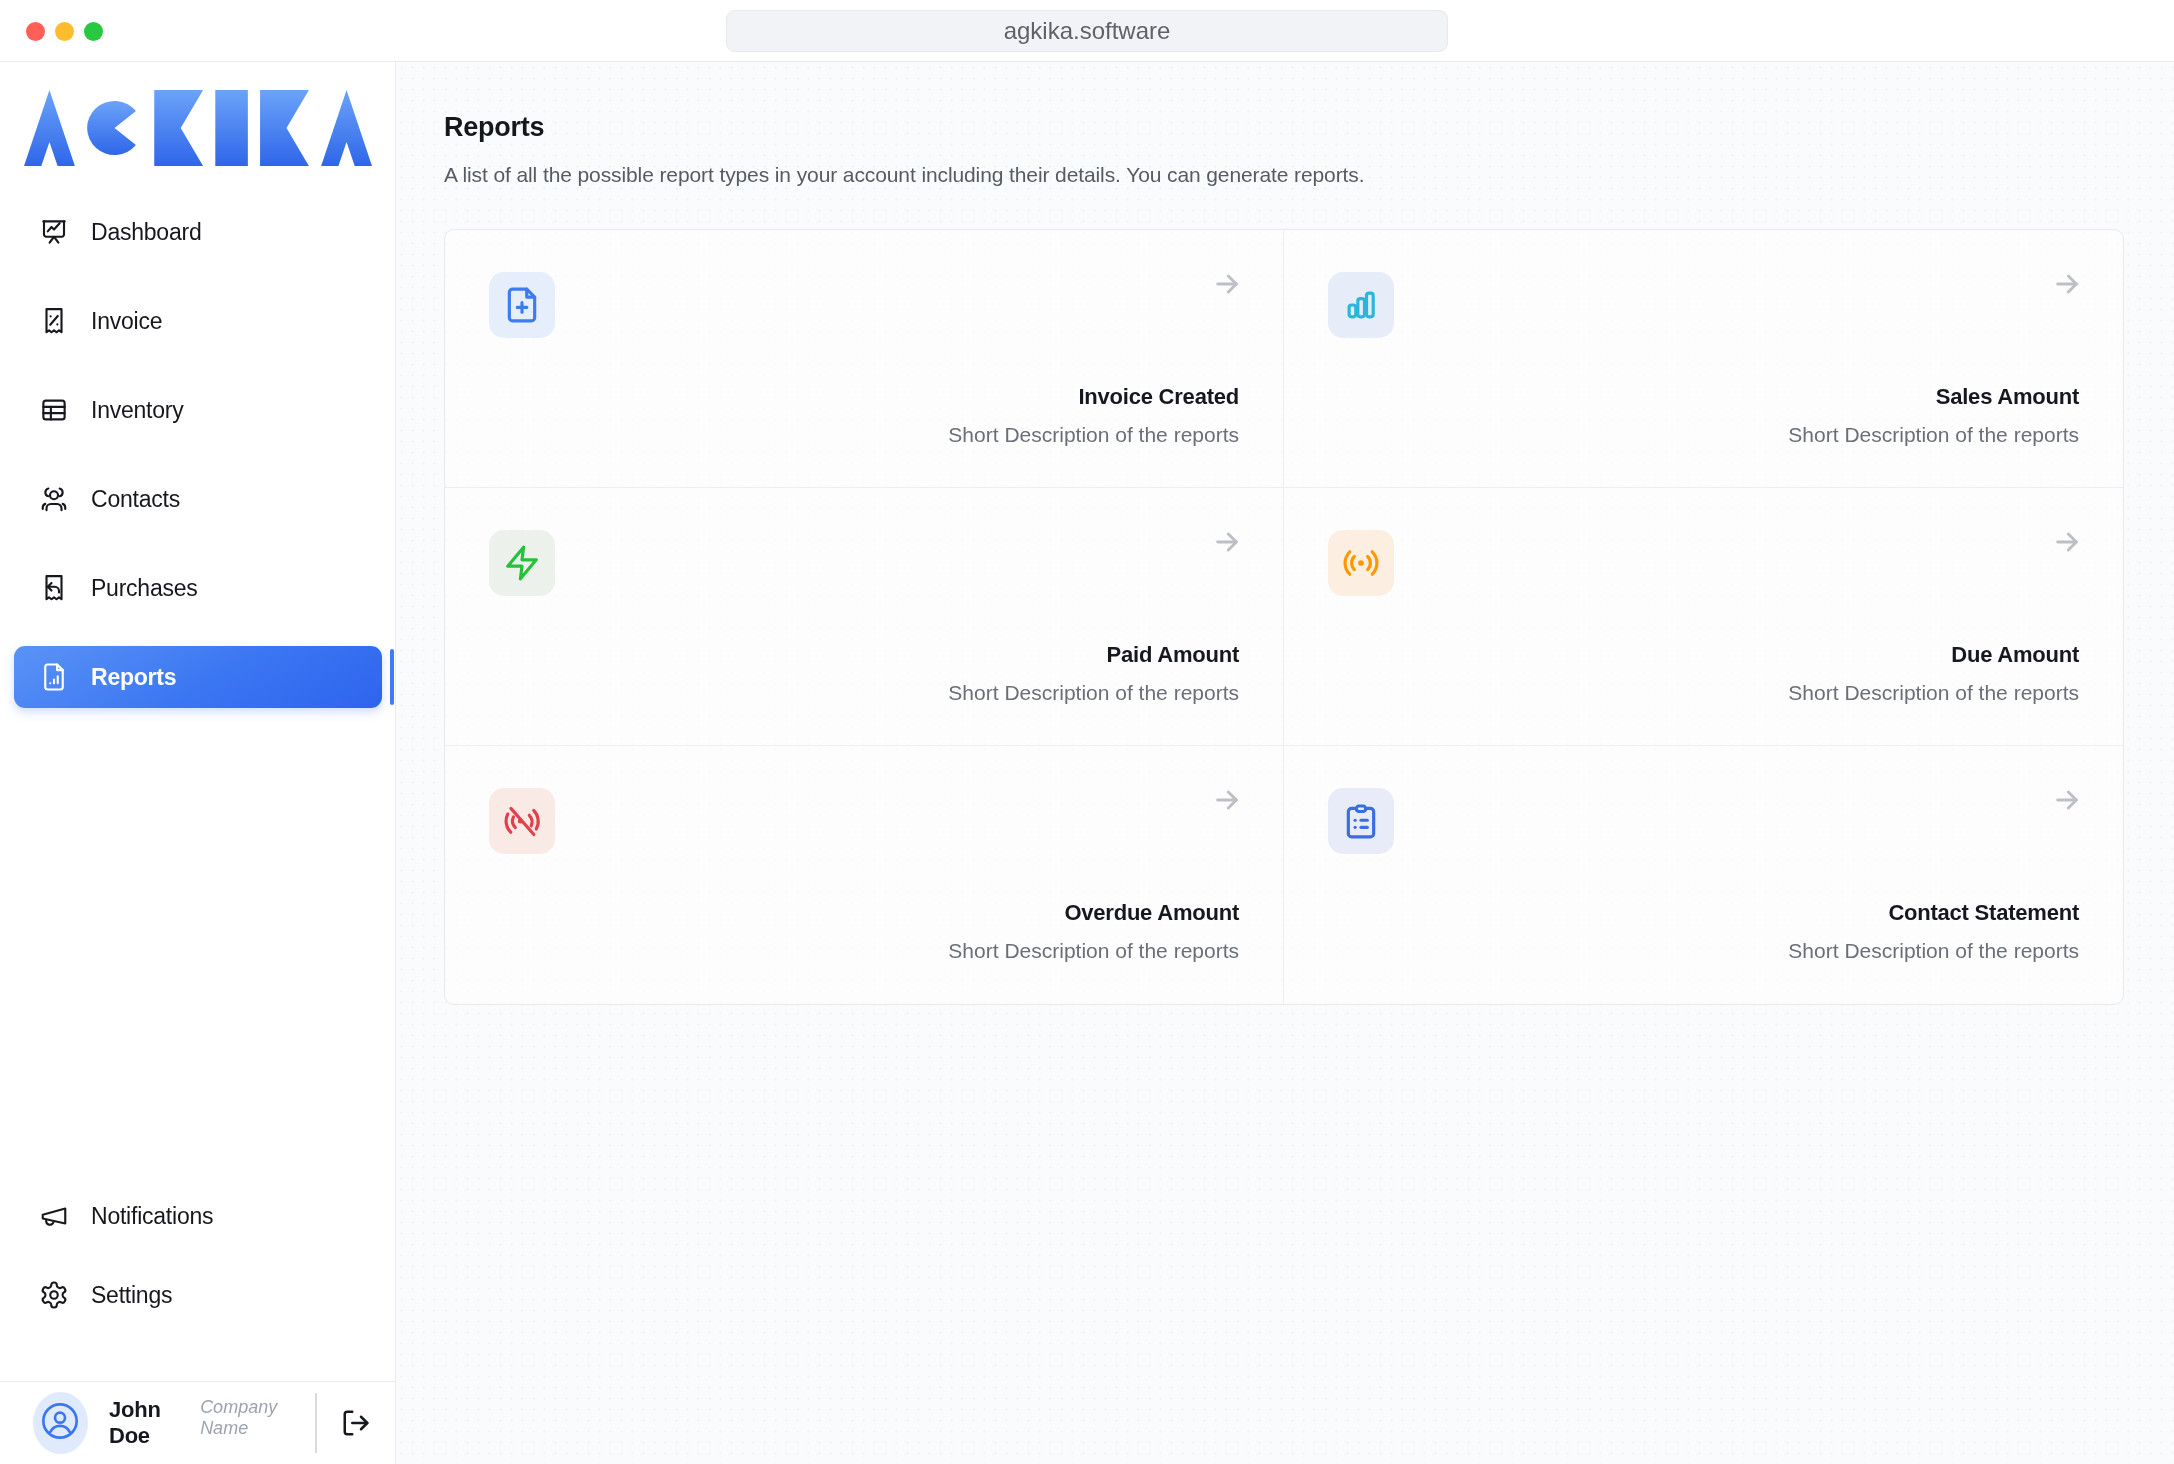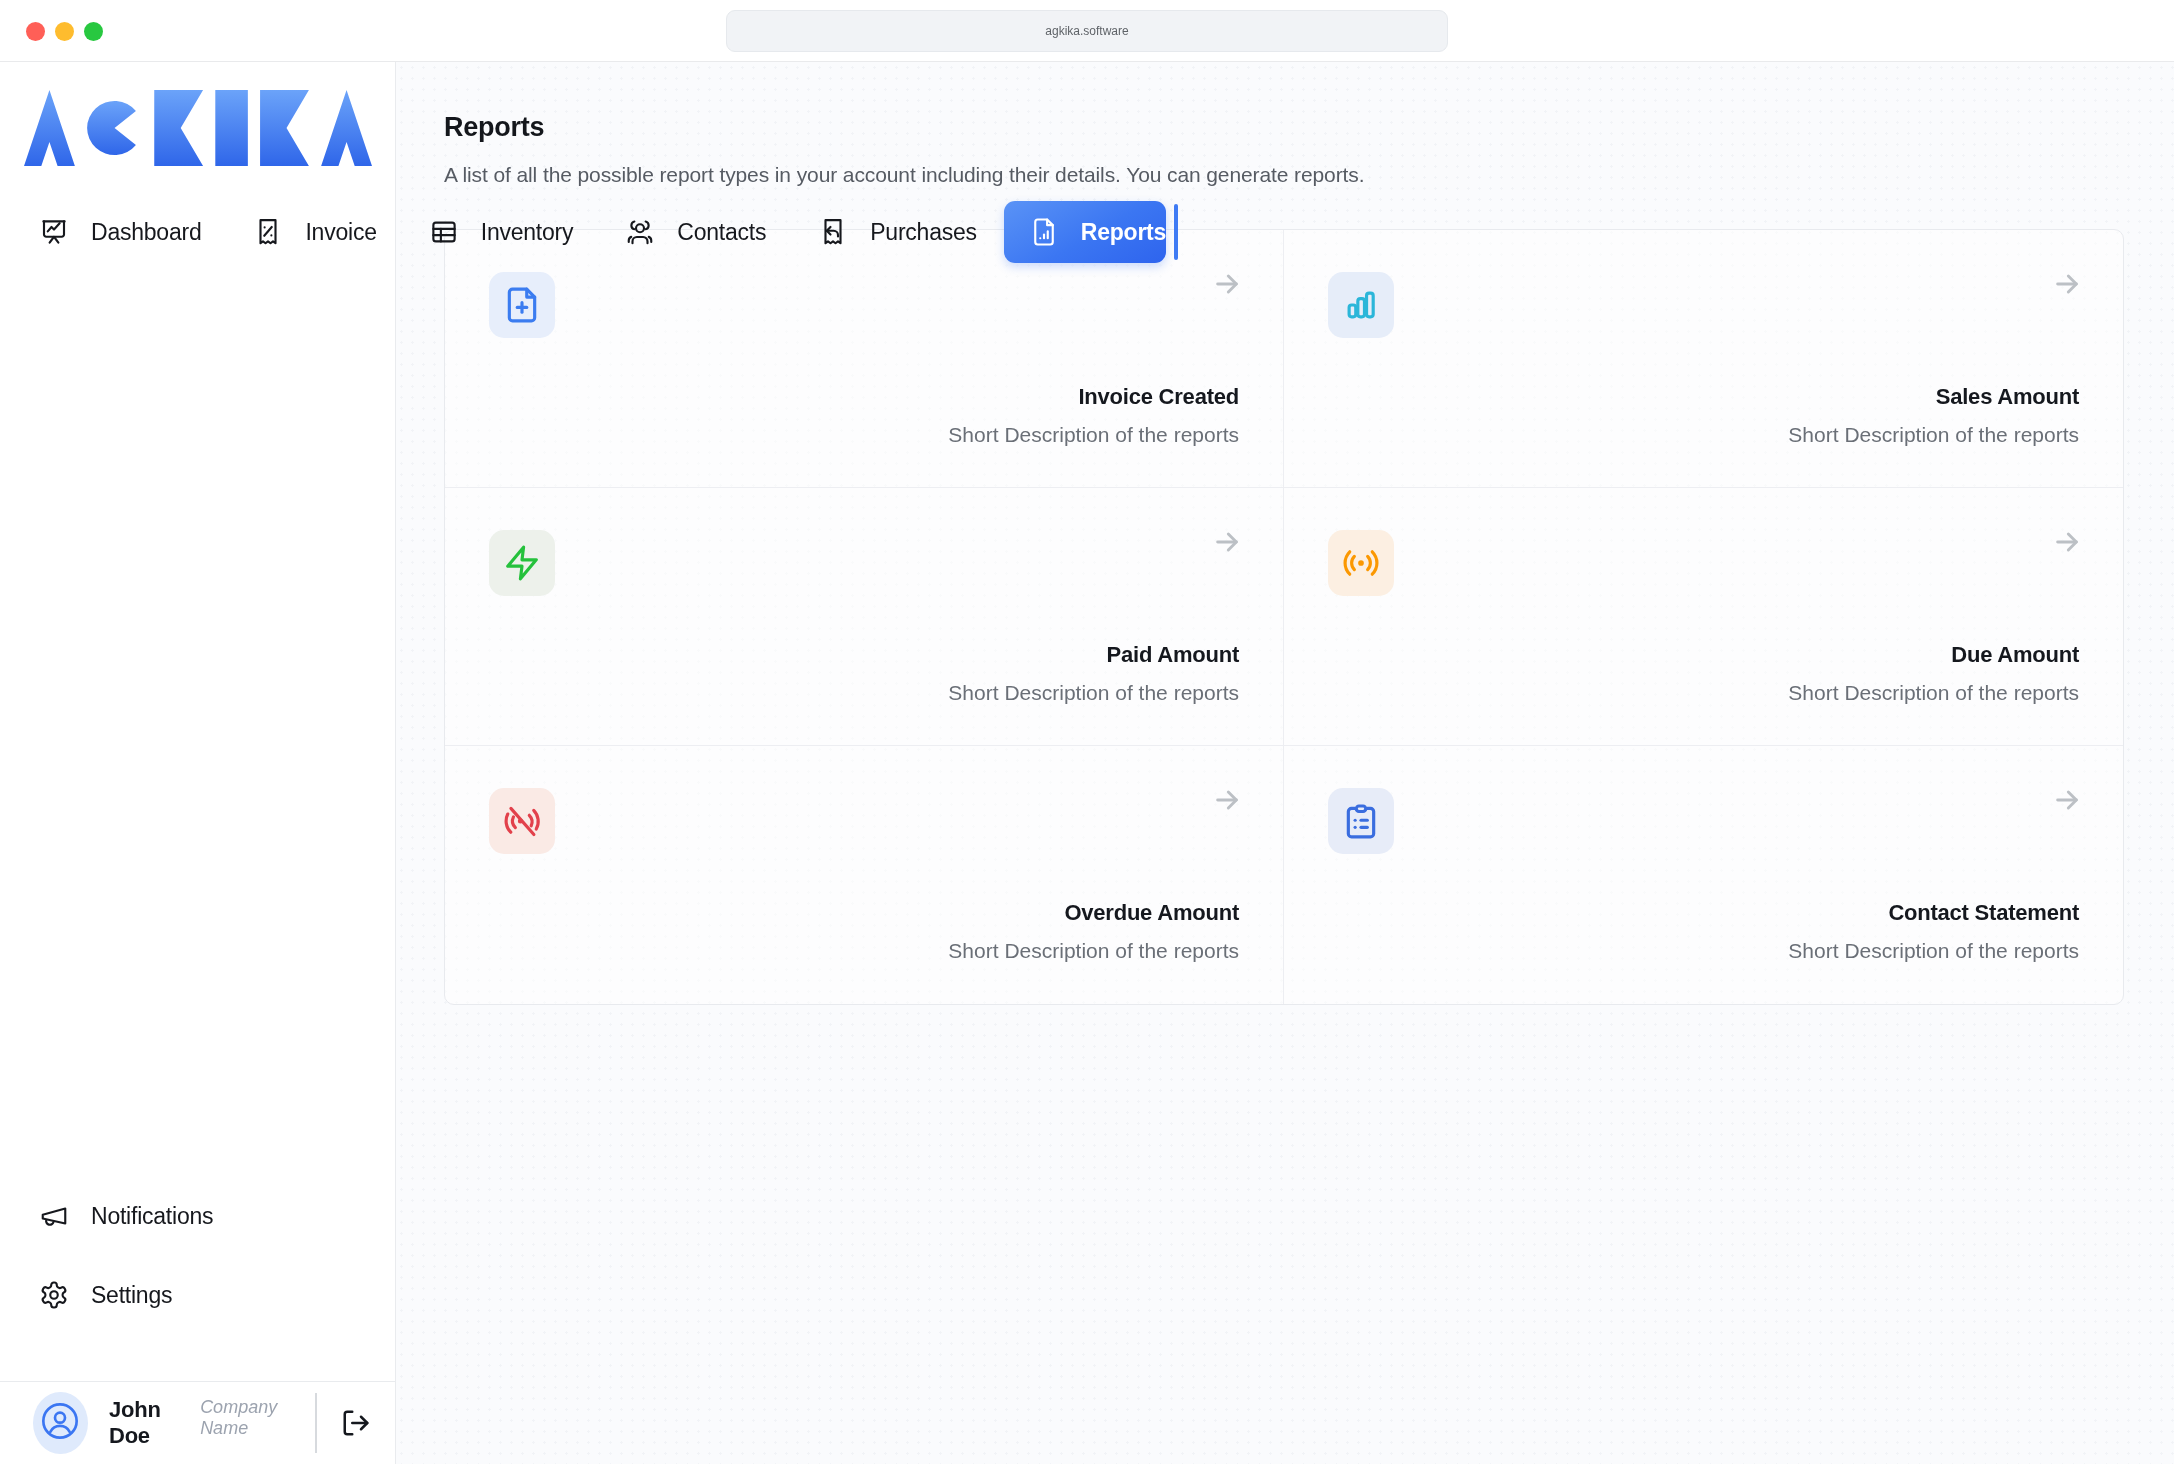--- a/index.html
+++ b/index.html
@@ -17,34 +17,34 @@
     height: 62px; flex: 0 0 62px; background: #ffffff;
     border-bottom: 1.5px solid #e9eaec;
     position: relative; display: flex; align-items: center; justify-content: center;
   }
   .traffic { position: absolute; left: 26px; top: 0; height: 62px; display: flex; align-items: center; gap: 10px; }
   .tl { width: 19px; height: 19px; border-radius: 50%; border: none; cursor: pointer; }
   .urlbar {
     width: 722px; height: 42px; border-radius: 9px;
     background: #f1f3f6; border: 1px solid #e6e9ed;
     display: flex; align-items: center; justify-content: center;
-    font-size: 12px; color: #5f6368; cursor: text;
+    font-size: 24px; color: #5f6368; cursor: text;
   }
 
   
   .app { flex: 1; display: flex; min-height: 0; }
 
   
   .sidebar {
     width: 396px; flex: 0 0 396px; background: #ffffff;
     border-right: 1.5px solid #e9ebee;
     display: flex; flex-direction: column; position: relative;
   }
   .logo { margin: 28px 0 0 24px; width: 348px; height: 76px; cursor: pointer; }
-  .nav { margin: 35px 13px 0 14px; display: flex; flex-direction: row; gap: 27px; }
+  .nav { margin: 35px 13px 0 14px; display: flex; flex-direction: column; gap: 27px; }
   .nav-footer { margin: 0 13px 55px 14px; display: flex; flex-direction: column; gap: 17px; }
   .nav-item {
     position: relative; height: 62px; border-radius: 11px;
     display: flex; align-items: center; padding-left: 25px;
     cursor: pointer; color: #16181d;
   }
   .nav-icon { width: 30px; height: 30px; display: inline-flex; flex: 0 0 30px; }
   .nav-icon svg { width: 100%; height: 100%; }
   .nav-label { margin-left: 22px; font-size: 23px; font-weight: 500; letter-spacing: -0.01em; }
   .nav-item.active {

